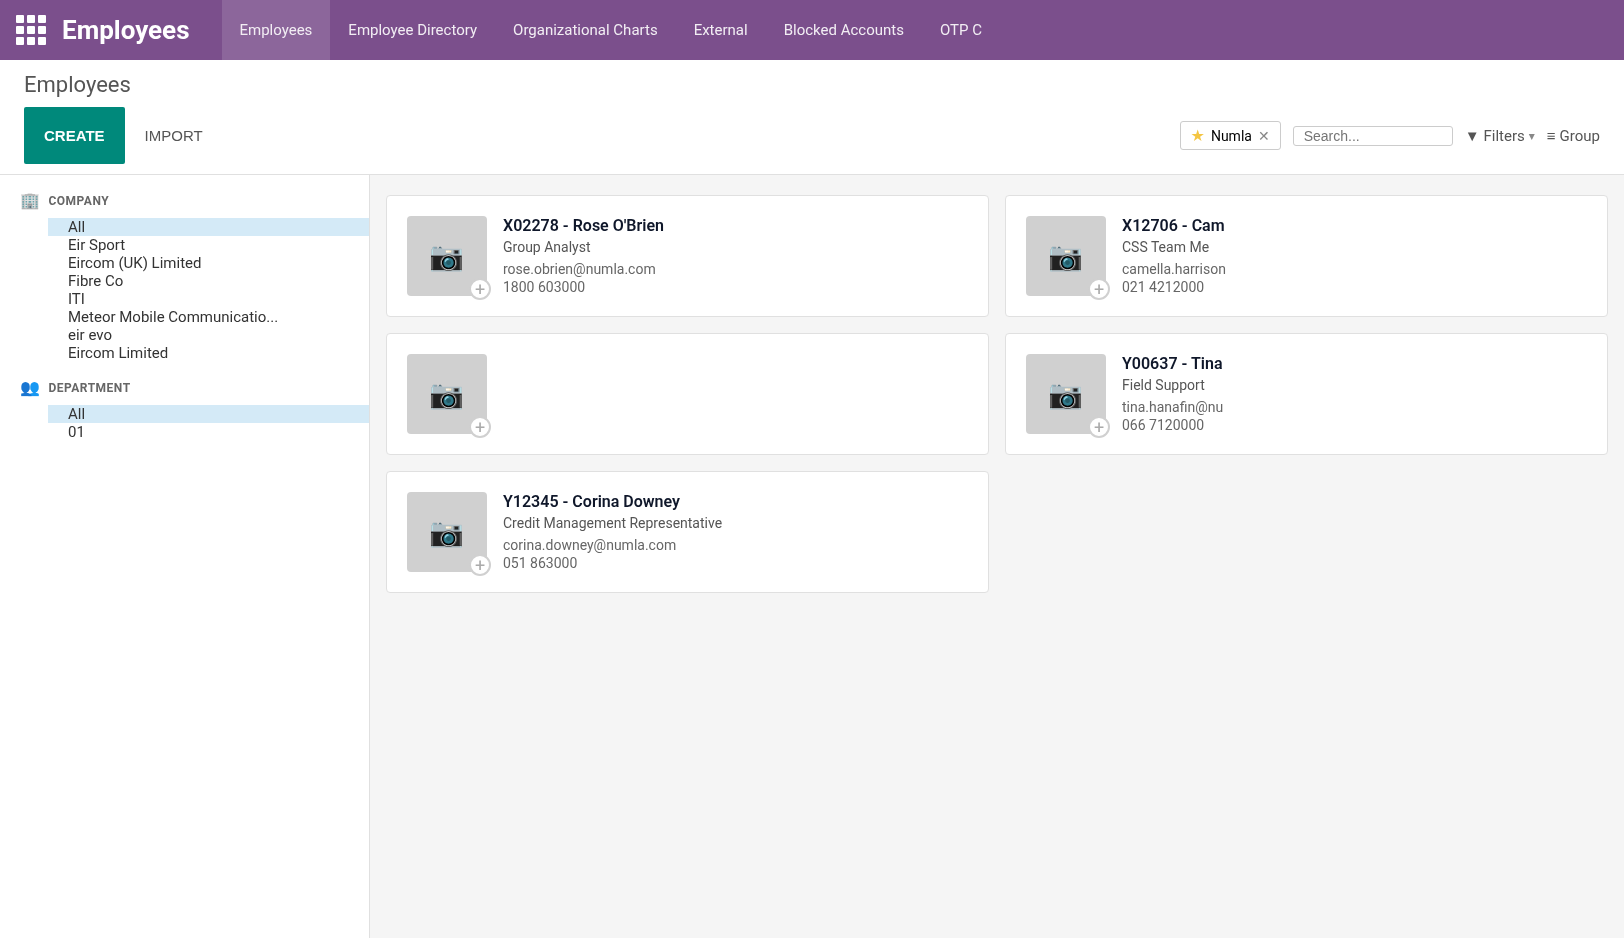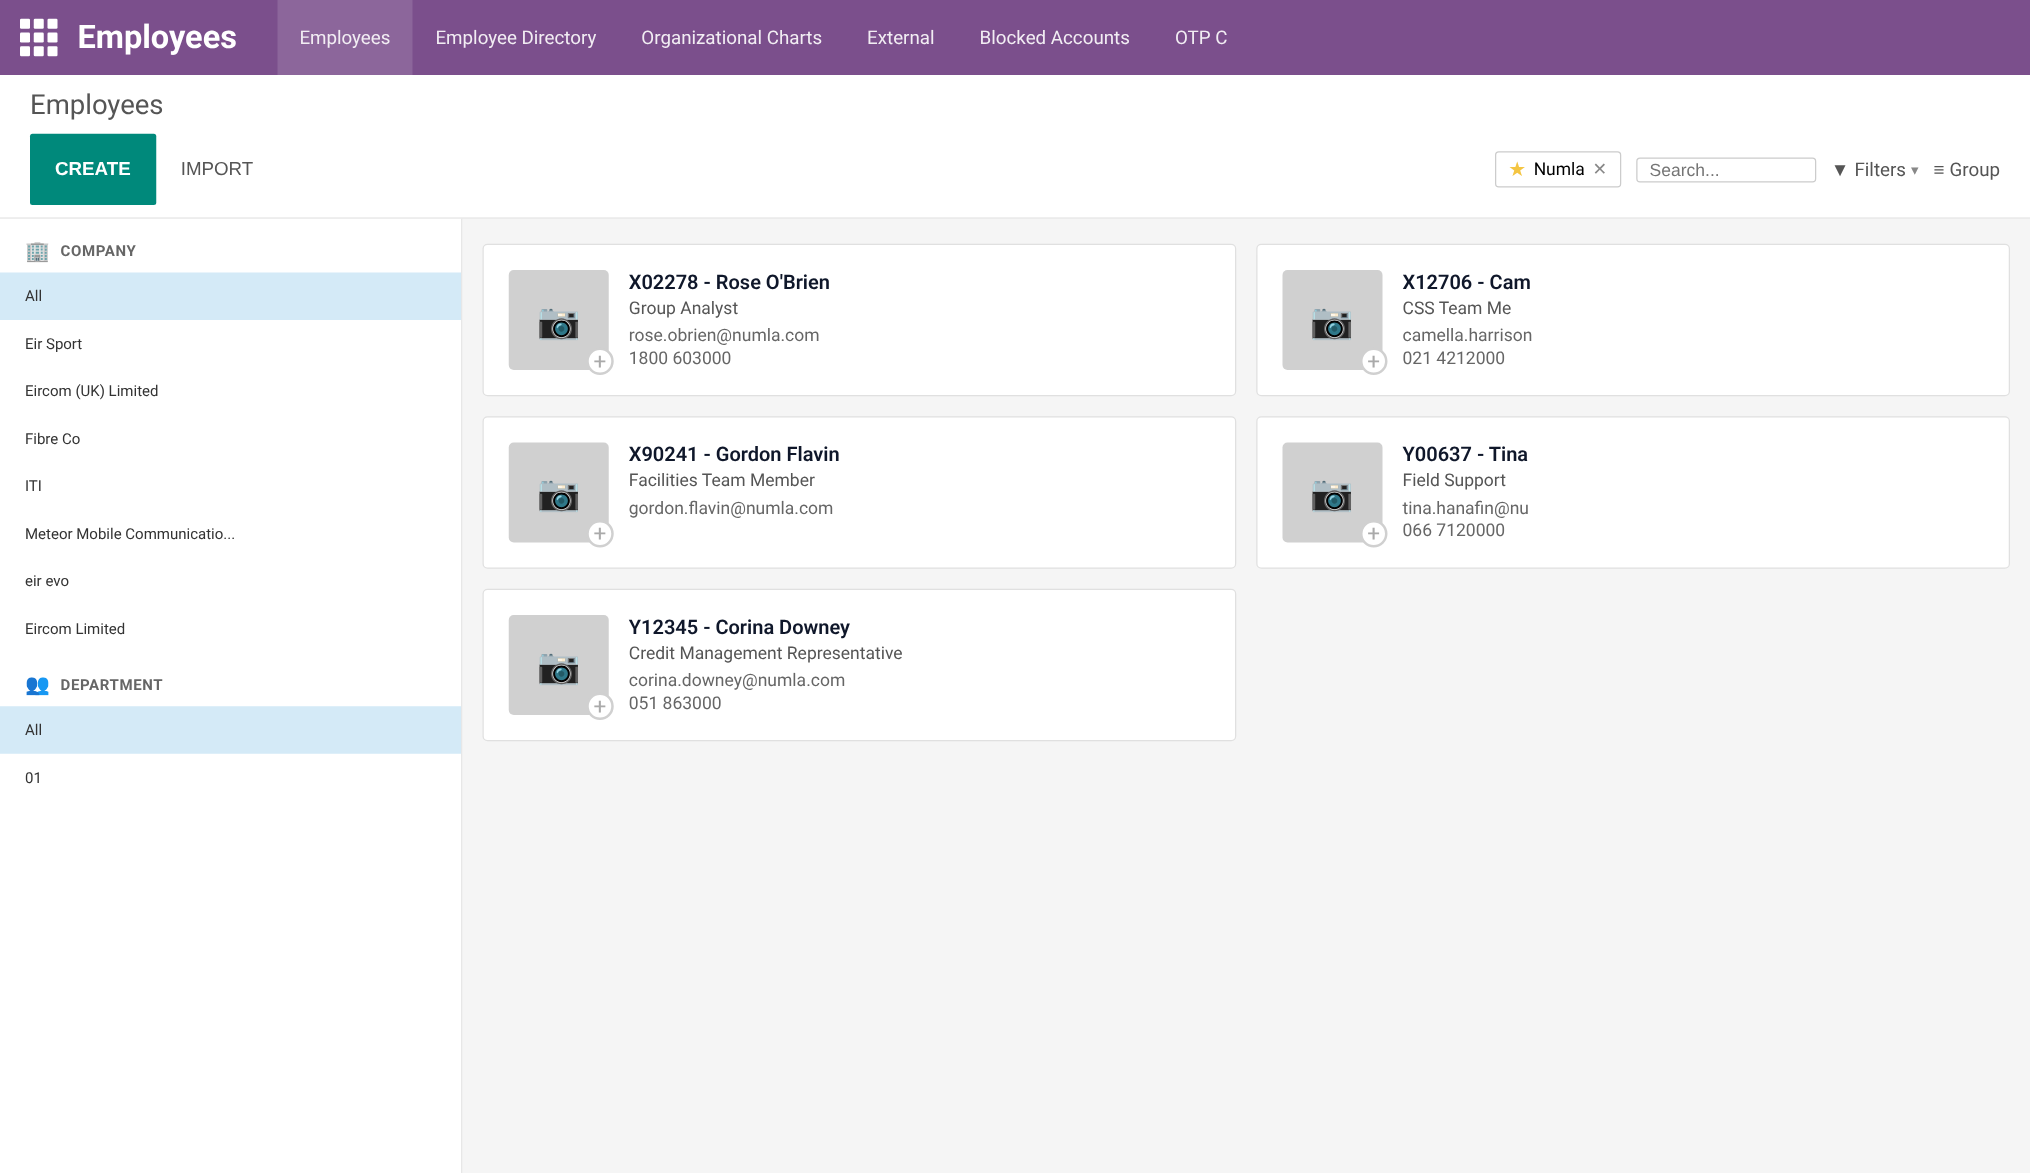--- a/index.html
+++ b/index.html
@@ -112,21 +112,21 @@
       font-size: 14px;
       cursor: pointer;
     }
     .favorite-badge .star { color: #f4c542; font-size: 16px; }
     .favorite-badge .close { color: #888; cursor: pointer; }
     .search-box {
       border: 1px solid #ccc;
       border-radius: 3px;
       padding: 1px 10px;
       font-size: 14px;
-      width: 144px;
+      width: 160px;
       color: #aaa;
     }
     .filter-btn {
       display: flex;
       align-items: center;
       gap: 4px;
       cursor: pointer;
       color: #555;
       font-size: 15px;
     }
@@ -160,25 +160,26 @@
       gap: 8px;
       padding: 16px 20px 8px 20px;
       font-size: 12px;
       font-weight: 700;
       color: #666;
       letter-spacing: 0.5px;
       text-transform: uppercase;
     }
     .sidebar-section-icon { font-size: 16px; }
     .sidebar-item {
-      padding: 12px 20px;
-      font-size: 12px;
+      padding: 0 20px;
+      font-size: 15px;
       color: #333;
       cursor: pointer;
       display: block;
+      margin-left: 48px;
     }
     .sidebar-item.active {
       background: #d4eaf7;
       color: #333;
     }
 
     
     .content-area {
       flex: 1;
       overflow-y: auto;
@@ -370,26 +371,20 @@
           <div class="card-email">camella.harrison</div>
           <div class="card-phone">021 4212000</div>
         </div>
       </div>
 
       <div class="employee-card">
         <div class="card-avatar">
           <span class="camera-icon">📷</span>
           <span class="plus-circle">+</span>
         </div>
-        <div class="card-info">
-          <div class="card-name">X90241 - Gordon Flavin</div>
-          <div class="card-role">Facilities Team Member</div>
-          <div class="card-email">gordon.flavin@numla.com</div>
-          <div class="card-phone"></div>
-        </div>
       </div>
 
       <div class="employee-card">
         <div class="card-avatar">
           <span class="camera-icon">📷</span>
           <span class="plus-circle">+</span>
         </div>
         <div class="card-info">
           <div class="card-name">Y00637 - Tina</div>
           <div class="card-role">Field Support</div>

